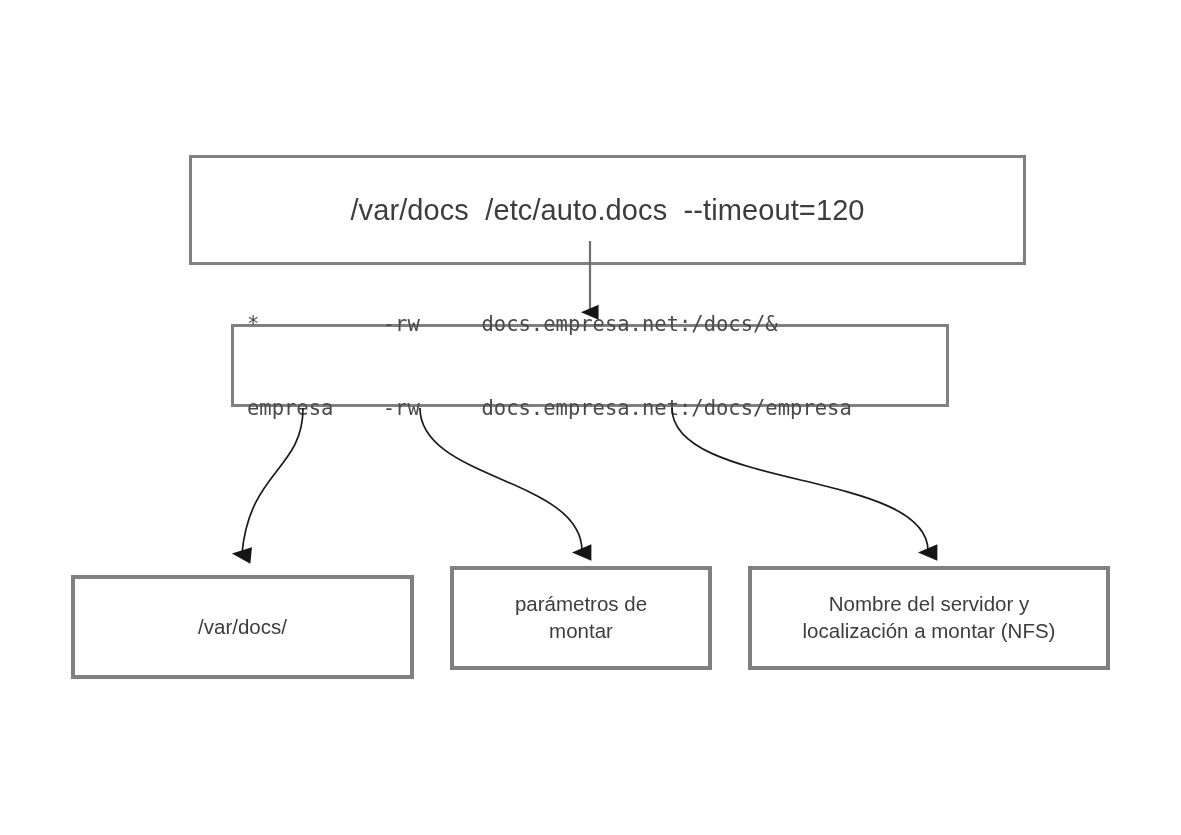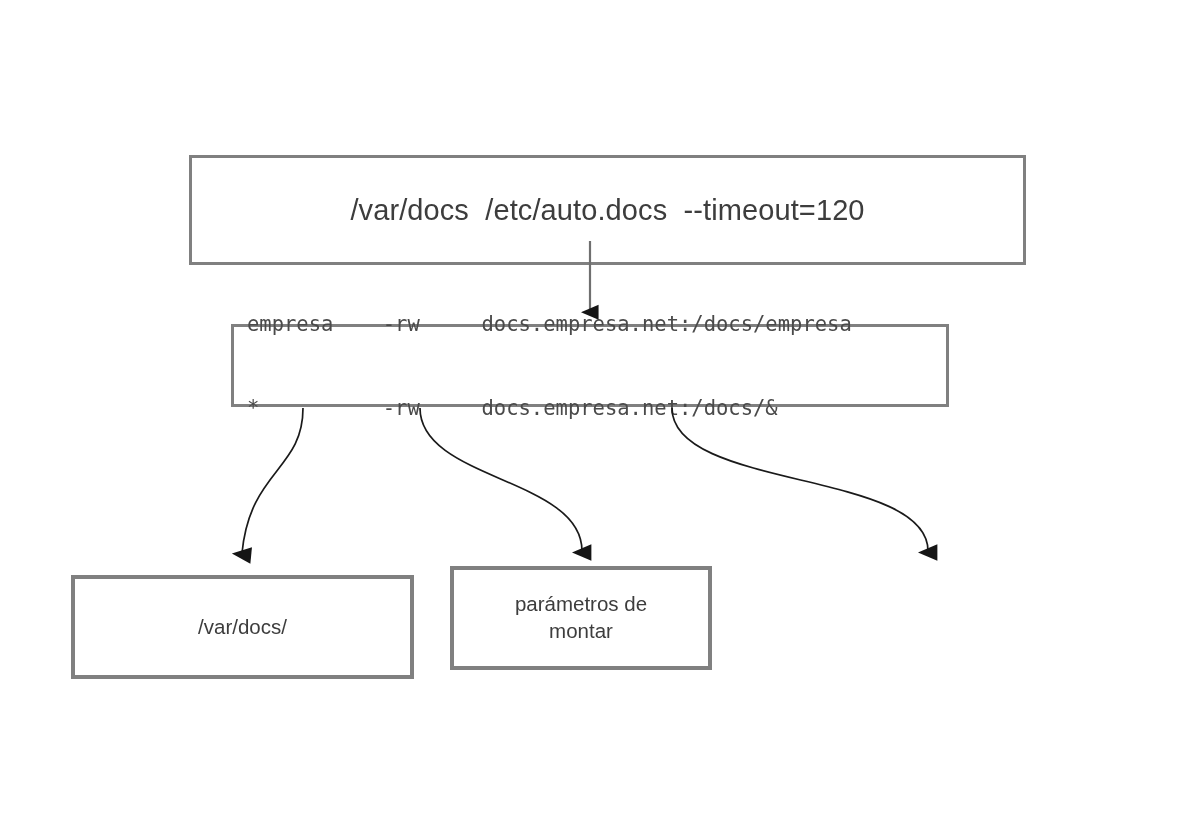--- a/index.html
+++ b/index.html
@@ -97,38 +97,44 @@
 <body>
 
 <div id="canvas">
 
   <div class="box" id="cmd-box">
     <span id="cmd-text">/var/docs  /etc/auto.docs  --timeout=120</span>
   </div>
 
   <div class="box" id="map-box">
     <div id="map-lines">
+      <div>*          -rw     docs.empresa.net:/docs/&amp;</div>
       <div>empresa    -rw     docs.empresa.net:/docs/empresa</div>
-      <div>*          -rw     docs.empresa.net:/docs/&amp;</div>
     </div>
   </div>
 
   <div class="box leaf" id="leaf-mount">
     <div>
       <span class="l2 italic">/var/docs/</span>
     </div>
   </div>
 
   <div class="box leaf" id="leaf-params">
     <div>
       <span class="l1">parámetros de</span>
       <span class="l2">montar</span>
     </div>
   </div>
 
+  <div class="box leaf" id="leaf-server">
+    <div>
+      <span class="l1">Nombre del servidor y</span>
+      <span class="l2">localización a montar (NFS)</span>
+    </div>
+  </div>
 
   <svg class="connectors" viewBox="0 0 1181 835">
     <defs>
       <marker id="arrowDark" markerWidth="9" markerHeight="9" refX="3.2" refY="4.5" orient="auto" markerUnits="strokeWidth">
         <path d="M0.4,0.6 L7.2,0.6 L3.8,8.6 z" fill="#151515"></path>
       </marker>
       <marker id="arrowDarkThin" markerWidth="13" markerHeight="13" refX="4.6" refY="6.5" orient="auto" markerUnits="strokeWidth">
         <path d="M0.6,1.0 L10.4,1.0 L5.5,12.4 z" fill="#151515"></path>
       </marker>
     </defs>

